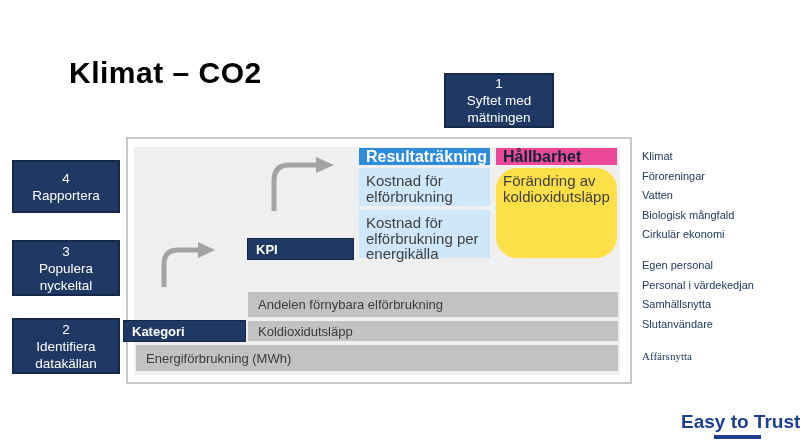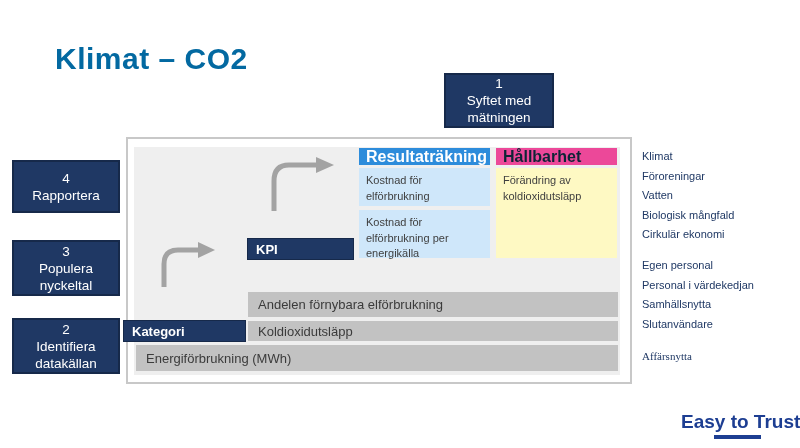--- a/index.html
+++ b/index.html
@@ -1,22 +1,22 @@
 <!DOCTYPE html>
 <html><head>
 <meta charset="utf-8">
 <style>
   html,body{margin:0;padding:0;background:#ffffff;}
   .page{
     position:relative;width:800px;height:448px;background:#ffffff;overflow:hidden;
     font-family:"Liberation Sans", sans-serif;
   }
   .title{
-    position:absolute;left:55px;top:42px;margin:0;
-    font-size:30px;font-weight:bold;color:#0369a1;letter-spacing:.5px;
+    position:absolute;left:55px;top:42px;margin:14px;
+    font-size:30px;font-weight:bold;color:#000000;letter-spacing:.5px;
   }
   
   .navybox{
     position:absolute;background:#1F3864;border:2px solid #16294a;
     color:#ffffff;text-align:center;font-size:13.5px;line-height:17px;
     display:flex;flex-direction:column;justify-content:center;box-sizing:border-box;
   }
   .purpose{left:444px;top:73px;width:110px;height:55px;}
   .step4{left:12px;top:160px;width:108px;height:53px;}
   .step3{left:12px;top:240px;width:108px;height:56px;}
@@ -27,27 +27,27 @@
     background:#ffffff;border:2px solid #c8c8c8;box-sizing:border-box;
   }
   .panel{position:absolute;left:134px;top:147px;width:486px;height:228px;background:#efefef;}
   .hdr{
     position:absolute;height:17px;font-size:16px;font-weight:bold;
     display:flex;align-items:center;padding-left:7px;box-sizing:border-box;
   }
   .hdr-result{left:359px;top:148px;width:131px;background:#2D8CDB;color:#ffffff;}
   .hdr-sust{left:496px;top:148px;width:121px;background:#ec4899;color:#0e2436;}
   .cell{
-    position:absolute;font-size:11px;line-height:15.5px;color:#3f3f3f;
+    position:absolute;font-size:15px;line-height:15.5px;color:#3f3f3f;
     padding:5px 6px 0 7px;box-sizing:border-box;
   }
   .cell-blue{background:#CFE7FA;left:359px;width:131px;}
   .cell-b1{top:168px;height:38px;}
   .cell-b2{top:210px;height:48px;}
-  .cell-mint{background:#fef9c3;left:496px;top:168px;width:121px;height:90px;}
+  .cell-mint{background:#fde047;left:496px;top:168px;width:121px;height:90px;border-radius:21px;}
   .tagbox{
     position:absolute;background:#1F3864;border:1px solid #16294a;color:#ffffff;
     font-weight:bold;font-size:13px;display:flex;align-items:center;
     padding-left:8px;box-sizing:border-box;
   }
   .kpi{left:247px;top:238px;width:107px;height:22px;}
   .kategori{left:123px;top:320px;width:123px;height:22px;}
   .graybar{
     position:absolute;background:#C2C2C2;color:#3b3b3b;font-size:13px;
     display:flex;align-items:center;padding-left:10px;box-sizing:border-box;

